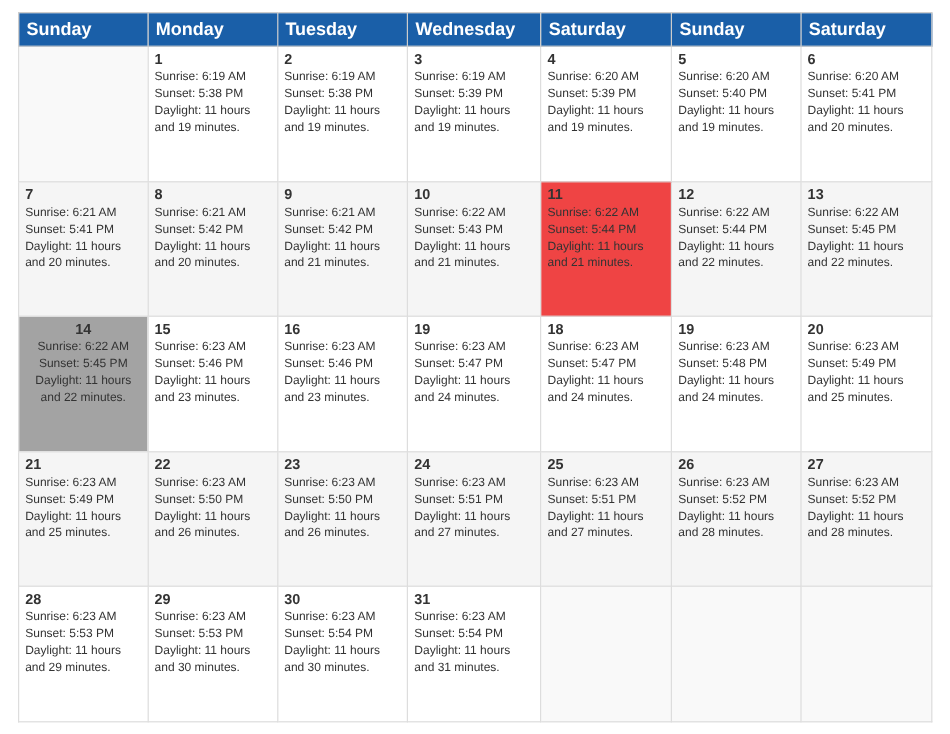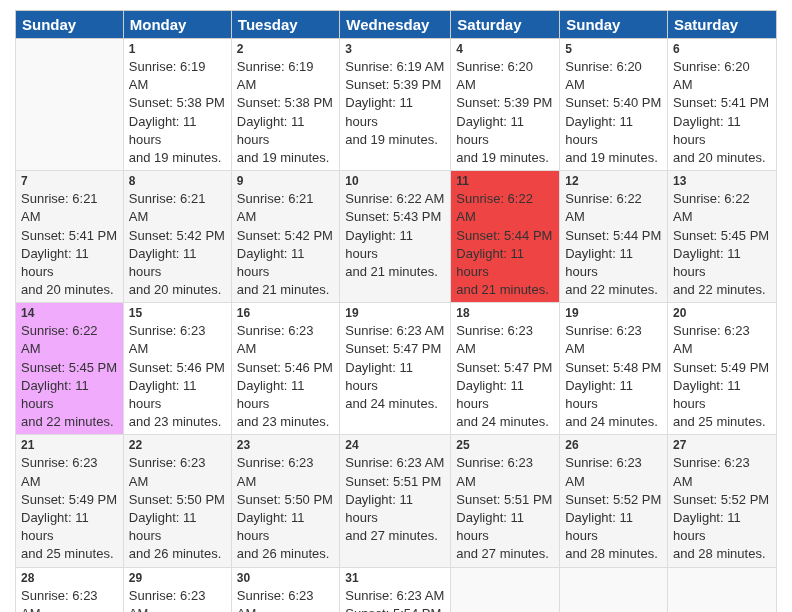--- a/index.html
+++ b/index.html
@@ -66,21 +66,21 @@
       height: 88px;
     }
     .day-number {
       font-size: 12px;
       font-weight: bold;
       color: #333;
       display: block;
       margin-bottom: 2px;
     }
     .day-info {
-      font-size: 13px;
+      font-size: 10px;
       color: #333;
       line-height: 1.4;
     }
     .empty-cell {
       background: #f9f9f9;
     }
     tr:nth-child(even) td {
       background-color: #f5f5f5;
     }
     tr:nth-child(odd) td {
@@ -199,21 +199,21 @@
           </td>
           <td style="background-color: rgb(245, 245, 245);">
             <span class="day-number">13</span>
             <div class="day-info" style="white-space: pre-line;">Sunrise: 6:22 AM
 Sunset: 5:45 PM
 Daylight: 11 hours
 and 22 minutes.</div>
           </td>
         </tr>
         <tr>
-          <td style="background-color: #f0abfc;">
+          <td style="background-color: #a3a3a3; text-align: center;">
             <span class="day-number">14</span>
             <div class="day-info" style="white-space: pre-line;">Sunrise: 6:22 AM
 Sunset: 5:45 PM
 Daylight: 11 hours
 and 22 minutes.</div>
           </td>
           <td style="background-color: rgb(255, 255, 255);">
             <span class="day-number">15</span>
             <div class="day-info" style="white-space: pre-line;">Sunrise: 6:23 AM
 Sunset: 5:46 PM

